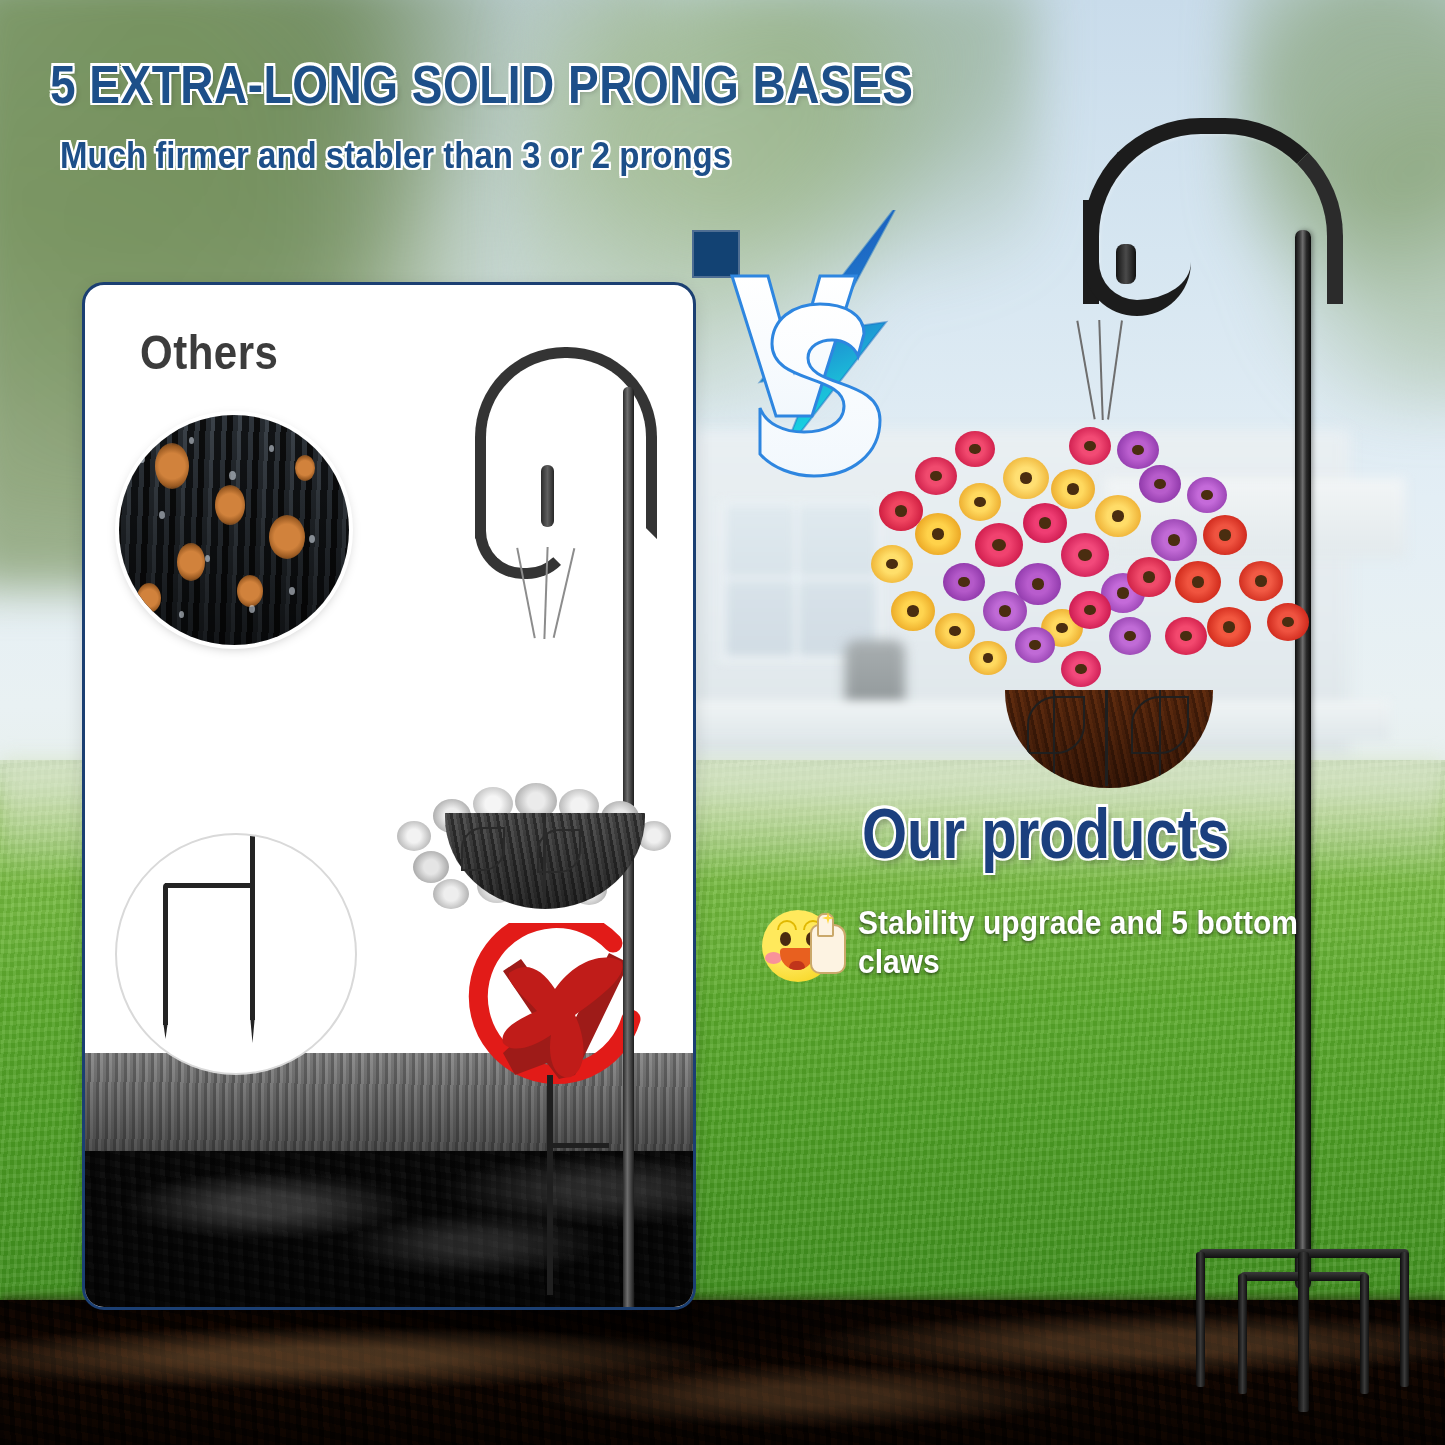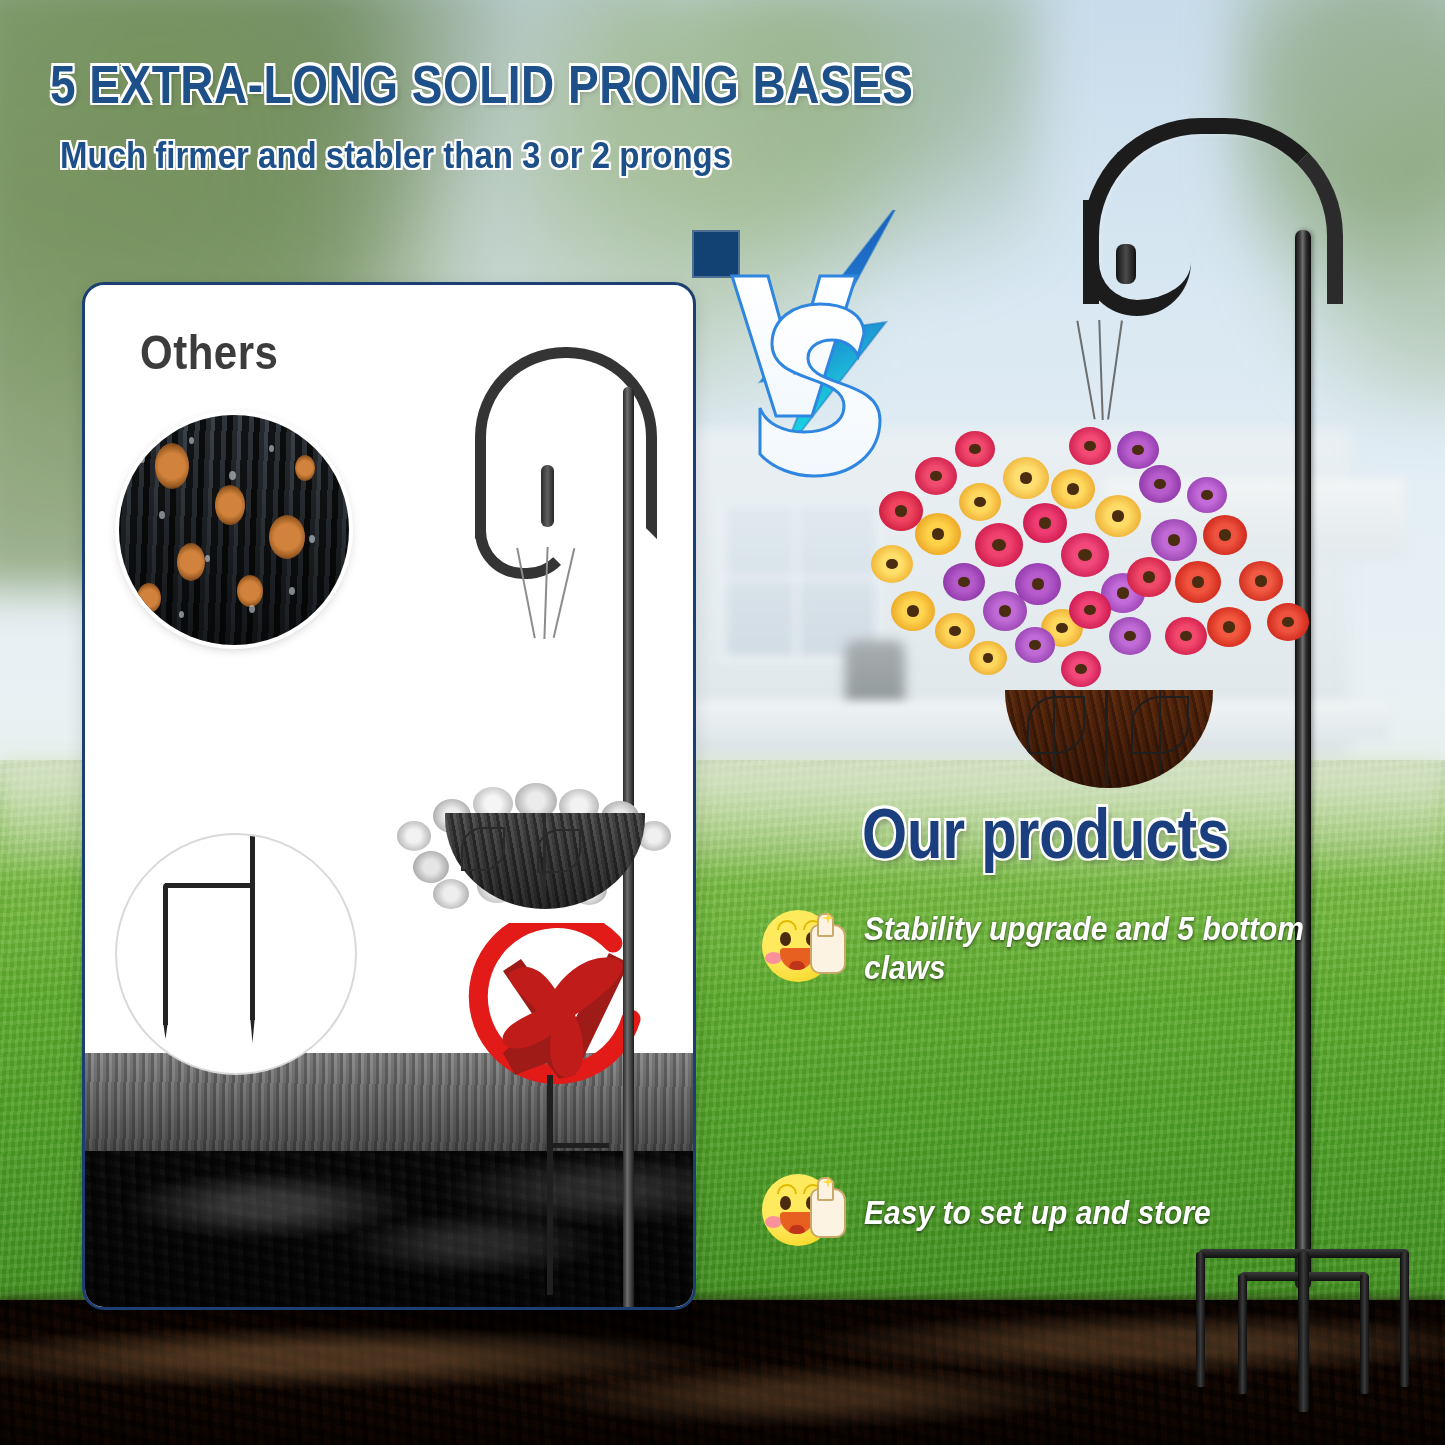--- a/index.html
+++ b/index.html
@@ -290,21 +290,21 @@
   .our-products{
     position:absolute;left:862px;top:793px;
     font-size:58px;font-weight:bold;color:#1b3f7e;
     transform:scaleY(1.2);transform-origin:left top;letter-spacing:0px;
     text-shadow:
       2px 0 0 #fff,-2px 0 0 #fff,0 2px 0 #fff,0 -2px 0 #fff,
       2px 2px 0 #fff,-2px -2px 0 #fff,2px -2px 0 #fff,-2px 2px 0 #fff,
       3px 4px 6px rgba(0,0,0,.25);
     white-space:nowrap;
   }
-  .feature{position:absolute;display:flex;align-items:center;gap:20px;font-style:italic;}
+  .feature{position:absolute;display:flex;align-items:flex-start;gap:14px;}
   .emoji{position:relative;width:82px;height:82px;flex:0 0 82px;}
   .emoji .face{
     position:absolute;left:0;top:2px;width:72px;height:72px;border-radius:50%;
     background:radial-gradient(circle at 38% 32%, #ffe95c 0 45%, #f8d92e 78%, #ecc91c 100%);
   }
   .emoji .eye{position:absolute;width:11px;height:14px;border-radius:50%;background:#4a2b10;}
   .emoji .brow{position:absolute;width:16px;height:8px;border:2px solid #e0b800;border-bottom:none;border-radius:10px 10px 0 0;}
   .emoji .cheek{position:absolute;width:17px;height:12px;border-radius:50%;background:#f78aa0;opacity:.92;}
   .emoji .mouth{
     position:absolute;left:18px;top:40px;width:34px;height:22px;
@@ -553,33 +553,14 @@
         </div>
       <div class="thumb">
           <div class="up"></div>
         </div>
       <div class="spark"></div>
     </div>
     <div class="feat-text">Stability upgrade and 5 bottom claws</div>
   </div>
 
 
-  <div class="feature" style="left:762px;top:1172px;width:520px;">
-    <div class="emoji">
-      <div class="face"></div>
-      <div class="brow" style="left:15px;top:12px;"></div>
-      <div class="brow" style="left:41px;top:12px;"></div>
-      <div class="eye" style="left:18px;top:24px;"></div>
-      <div class="eye" style="left:44px;top:24px;"></div>
-      <div class="cheek" style="left:3px;top:44px;"></div>
-      <div class="cheek" style="left:52px;top:44px;"></div>
-      <div class="mouth">
-          <div class="tongue"></div>
-        </div>
-      <div class="thumb">
-          <div class="up"></div>
-        </div>
-      <div class="spark"></div>
-    </div>
-    <div class="feat-text">Easy to set up and store</div>
-  </div>
 
 </div>
 
 </body></html>

